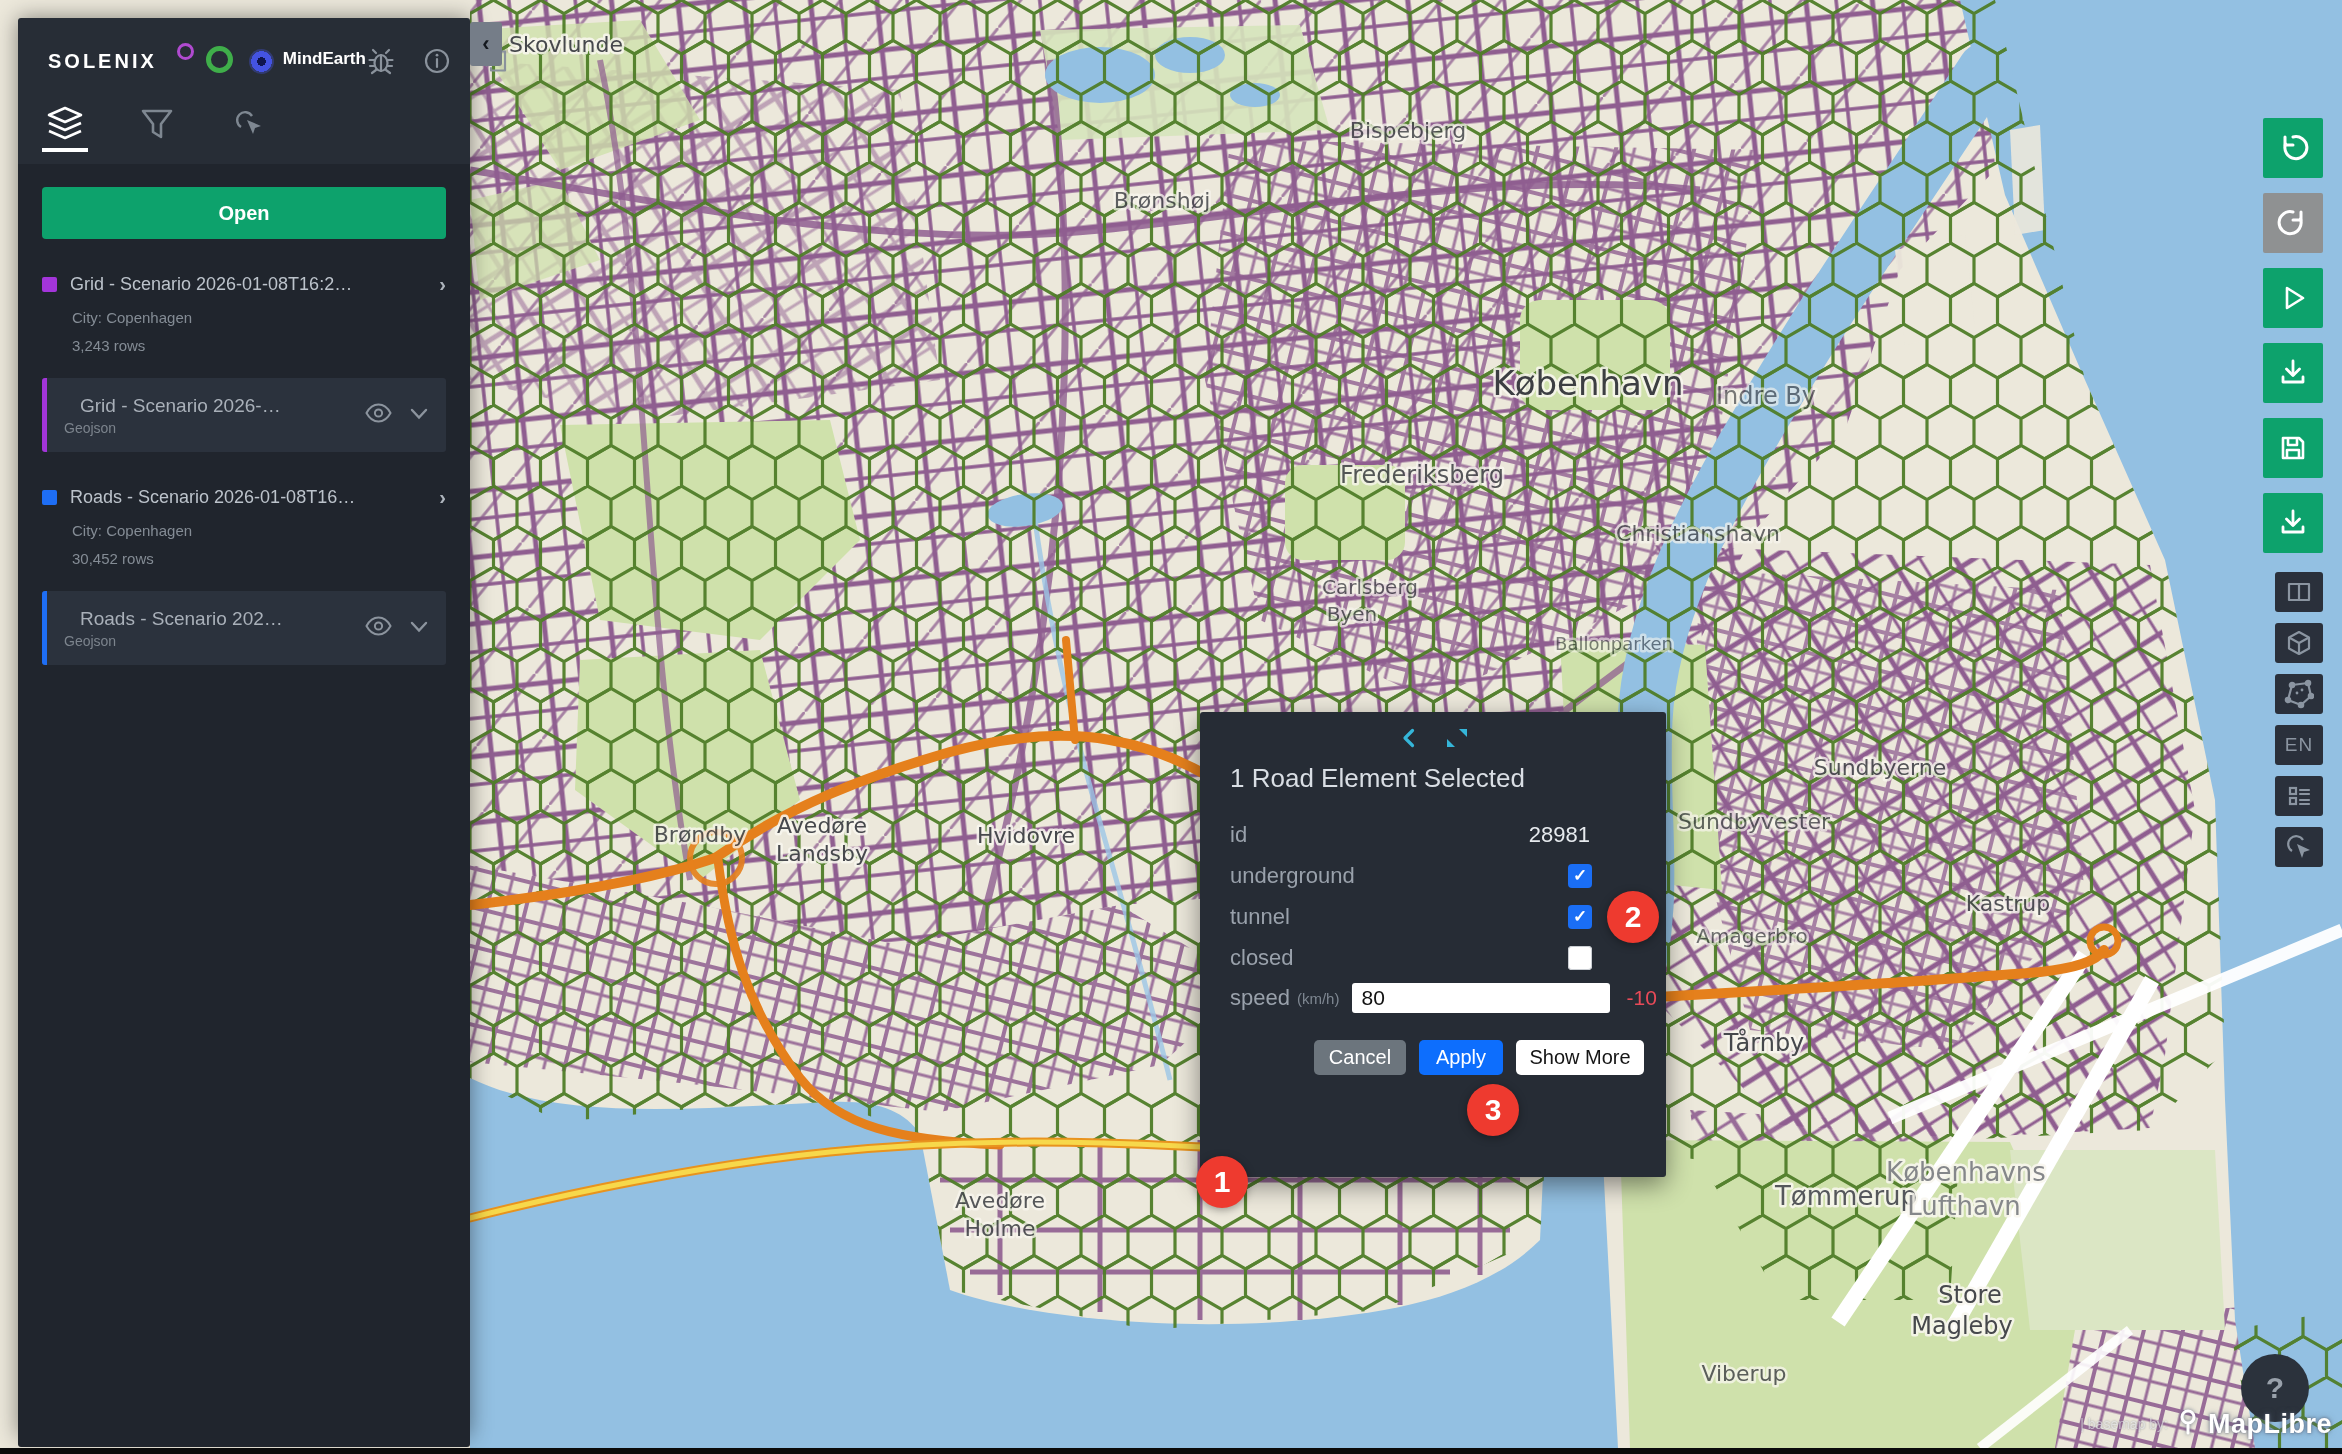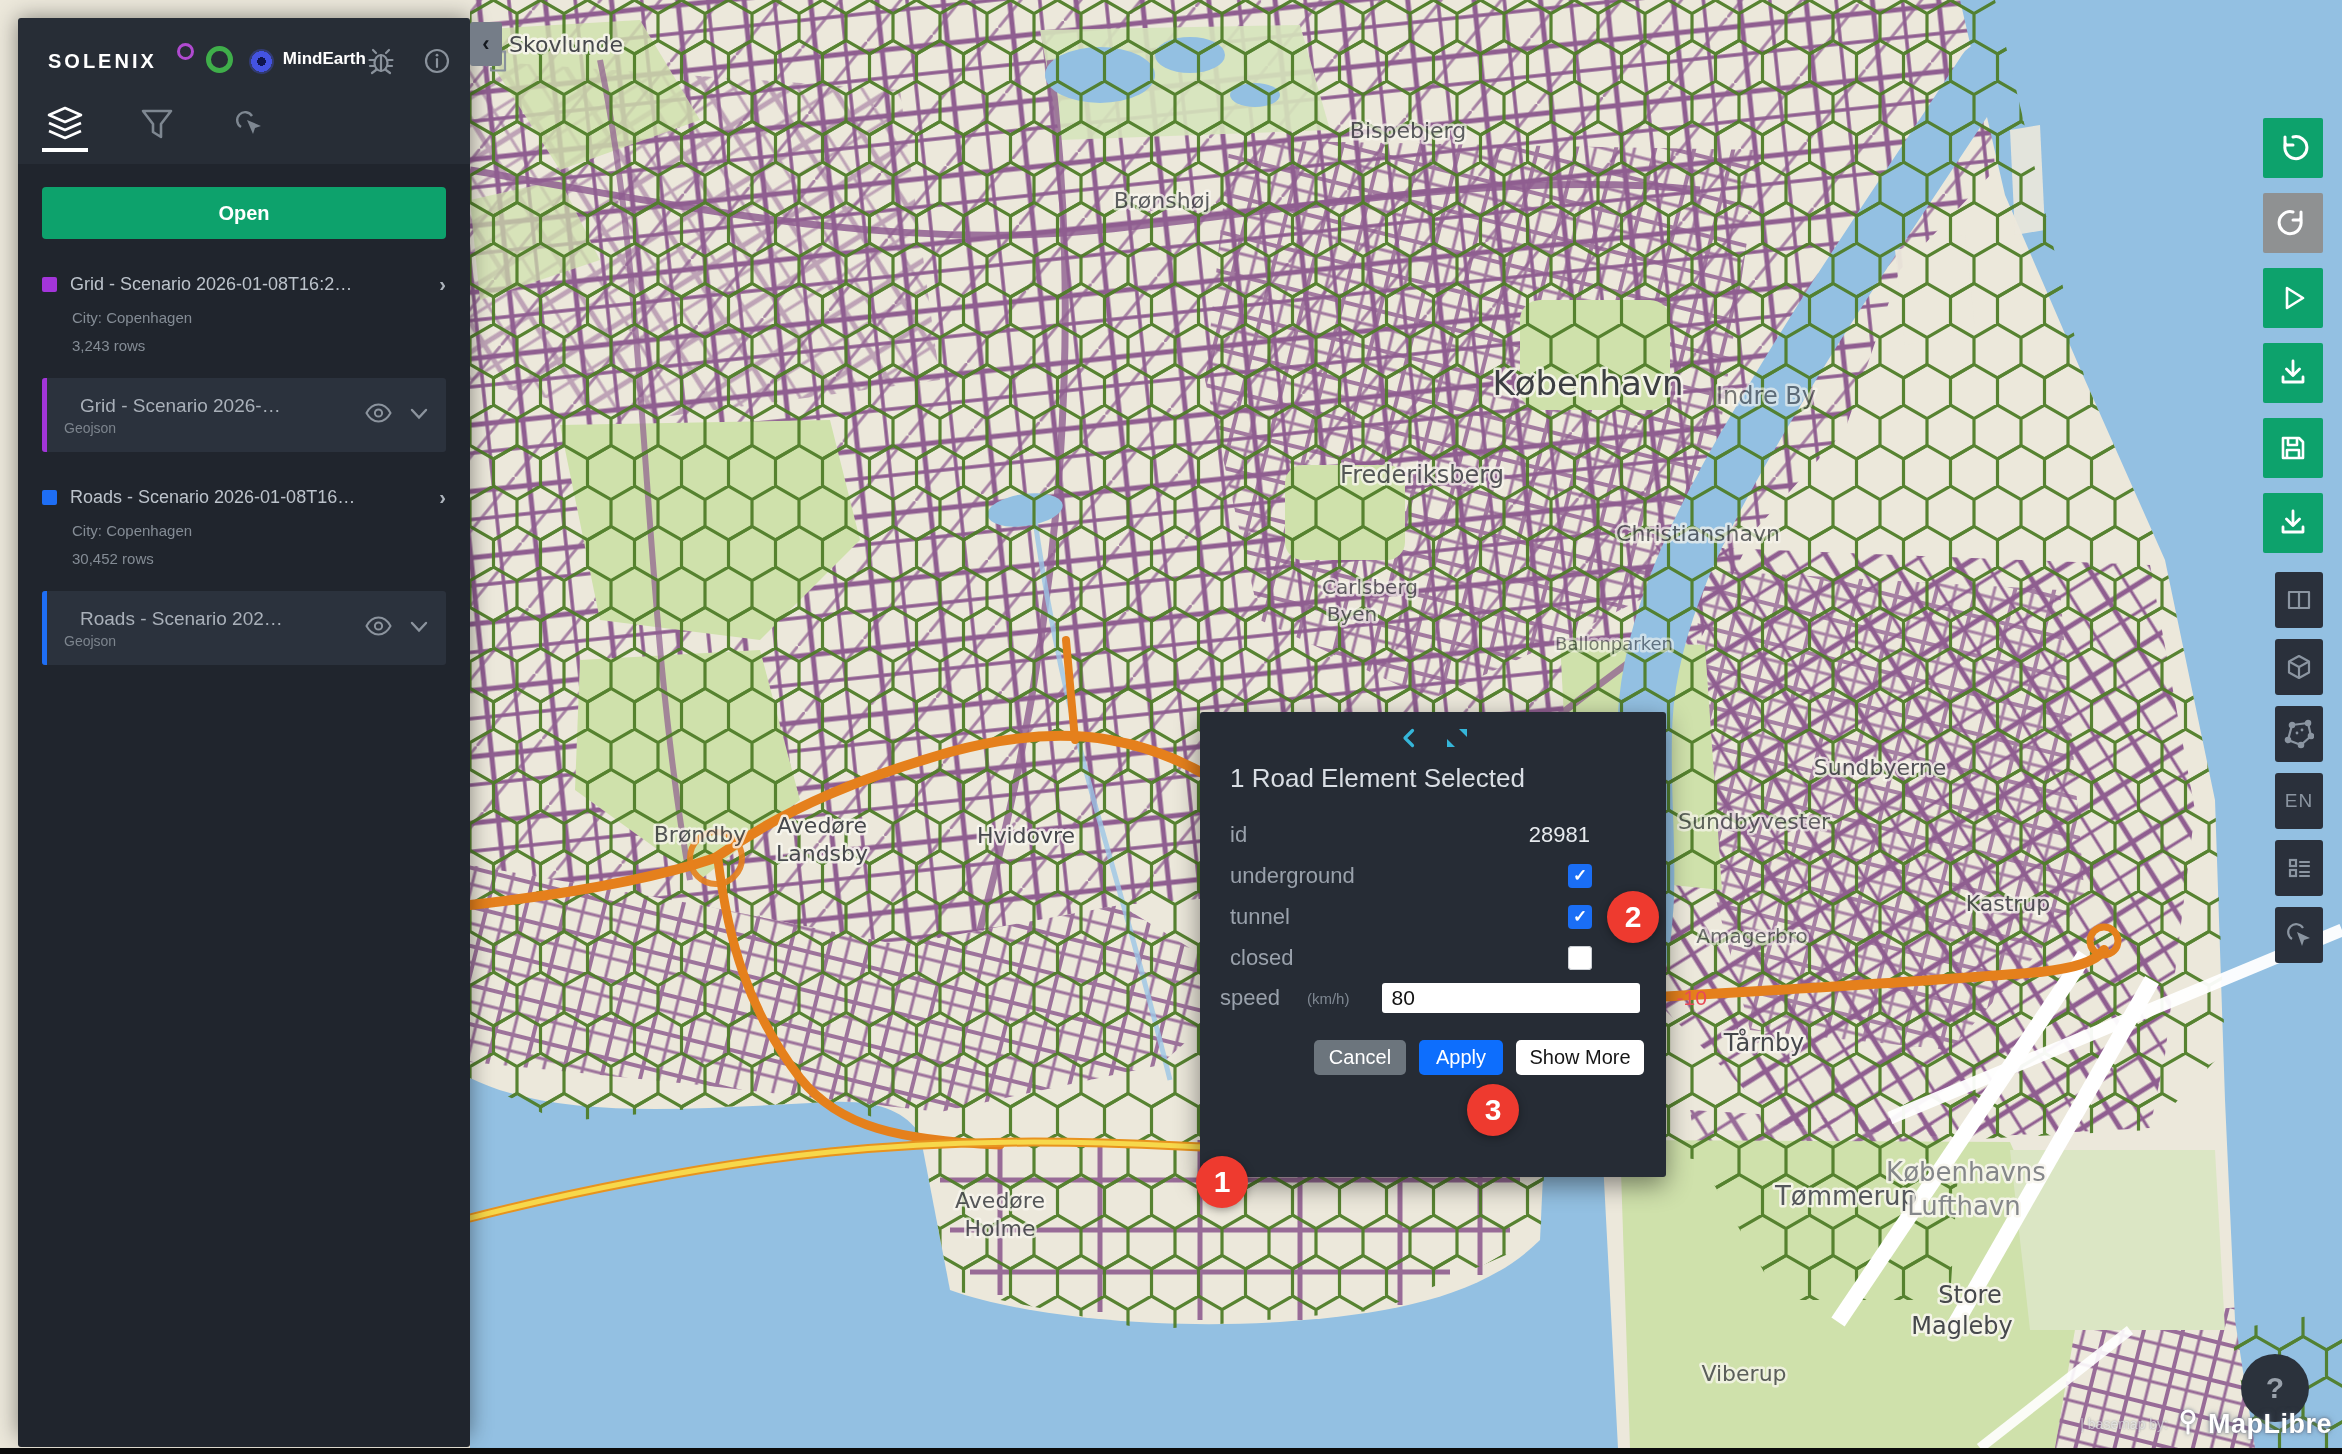--- a/index.html
+++ b/index.html
@@ -53,37 +53,37 @@
   .pp-controls svg{display:block;cursor:pointer;}
   .pp-title{margin:14px 0 0 30px;font-size:26px;color:#d9dee4;}
   .pp-fields{margin-top:20px;}
   .pp-row{height:41px;display:flex;align-items:center;justify-content:space-between;padding:0 76px 0 30px;}
   .pp-label{color:#99a1ab;font-size:22px;}
   .pp-value{color:#e6eaee;font-size:22px;}
   .cbx{width:24px;height:24px;border-radius:4px;background:#fff;box-shadow:0 0 0 1px #c9cdd2 inset;
        display:flex;align-items:center;justify-content:center;cursor:pointer;margin-right:-2px;}
   .cbx.checked{background:var(--checkbox-blue);box-shadow:none;}
   .cbx.checked::after{content:"✓";color:#fff;font-size:17px;font-weight:700;}
-  .pp-speed{display:flex;align-items:center;padding-left:20px;margin-top:5px;gap:20px;}
+  .pp-speed{display:flex;align-items:center;padding-left:30px;margin-top:5px;}
   .pp-unit{color:#7e8791;font-size:15px;margin-left:7px;}
   .speed-input{margin-left:13px;width:240px;height:30px;border:none;border-radius:3px;background:#fff;
                color:#111;font-size:21px;padding:0 9px;font-family:inherit;}
   .pp-delta{color:var(--delta-red);font-size:21px;margin-left:16px;}
   .pp-btns{display:flex;justify-content:flex-end;gap:13px;padding-right:22px;margin-top:27px;}
   .pp-btns button{height:35px;border:none;border-radius:5px;font-size:20px;font-family:inherit;cursor:pointer;}
   .btn-cancel{width:92px;background:var(--cancel-grey);color:#fff;}
   .btn-apply{width:84px;background:var(--apply-blue);color:#fff;}
   .btn-more{width:128px;background:#fff;color:#151515;}
   
   .tb-top{position:absolute;left:2263px;top:118px;display:flex;flex-direction:column;gap:15px;}
   .tb-top button{width:60px;height:60px;border:none;border-radius:2px;background:var(--accent-green);
                  display:flex;align-items:center;justify-content:center;cursor:pointer;}
   .tb-top button.grey{background:var(--redo-grey);}
   .tb-bot{position:absolute;left:2275px;top:572px;display:flex;flex-direction:column;gap:11px;}
-  .tb-bot button{width:48px;height:56px;border:none;border-radius:3px;background:var(--toolbar-dark-bg);
+  .tb-bot button{width:48px;height:40px;border:none;border-radius:3px;background:var(--toolbar-dark-bg);
                  color:#8b95a1;display:flex;align-items:center;justify-content:center;cursor:pointer;
                  font-family:inherit;font-size:19px;letter-spacing:1px;}
   
   .marker{position:absolute;width:52px;height:52px;border-radius:50%;background:var(--annotation-red);
           color:#fff;font-size:30px;font-weight:700;display:flex;align-items:center;justify-content:center;
           box-shadow:0 2px 8px rgba(0,0,0,.35);}
   .help-btn{position:absolute;left:2241px;top:1354px;width:68px;height:68px;border-radius:50%;
             background:#2b323c;border:none;color:#99a1ab;font-size:30px;font-weight:700;cursor:pointer;}
   .attrib{position:absolute;right:10px;bottom:14px;display:flex;align-items:center;gap:9px;}
   .attrib-pre{color:rgba(255,255,255,.55);font-size:14px;text-shadow:0 0 2px rgba(60,70,90,.5);}

